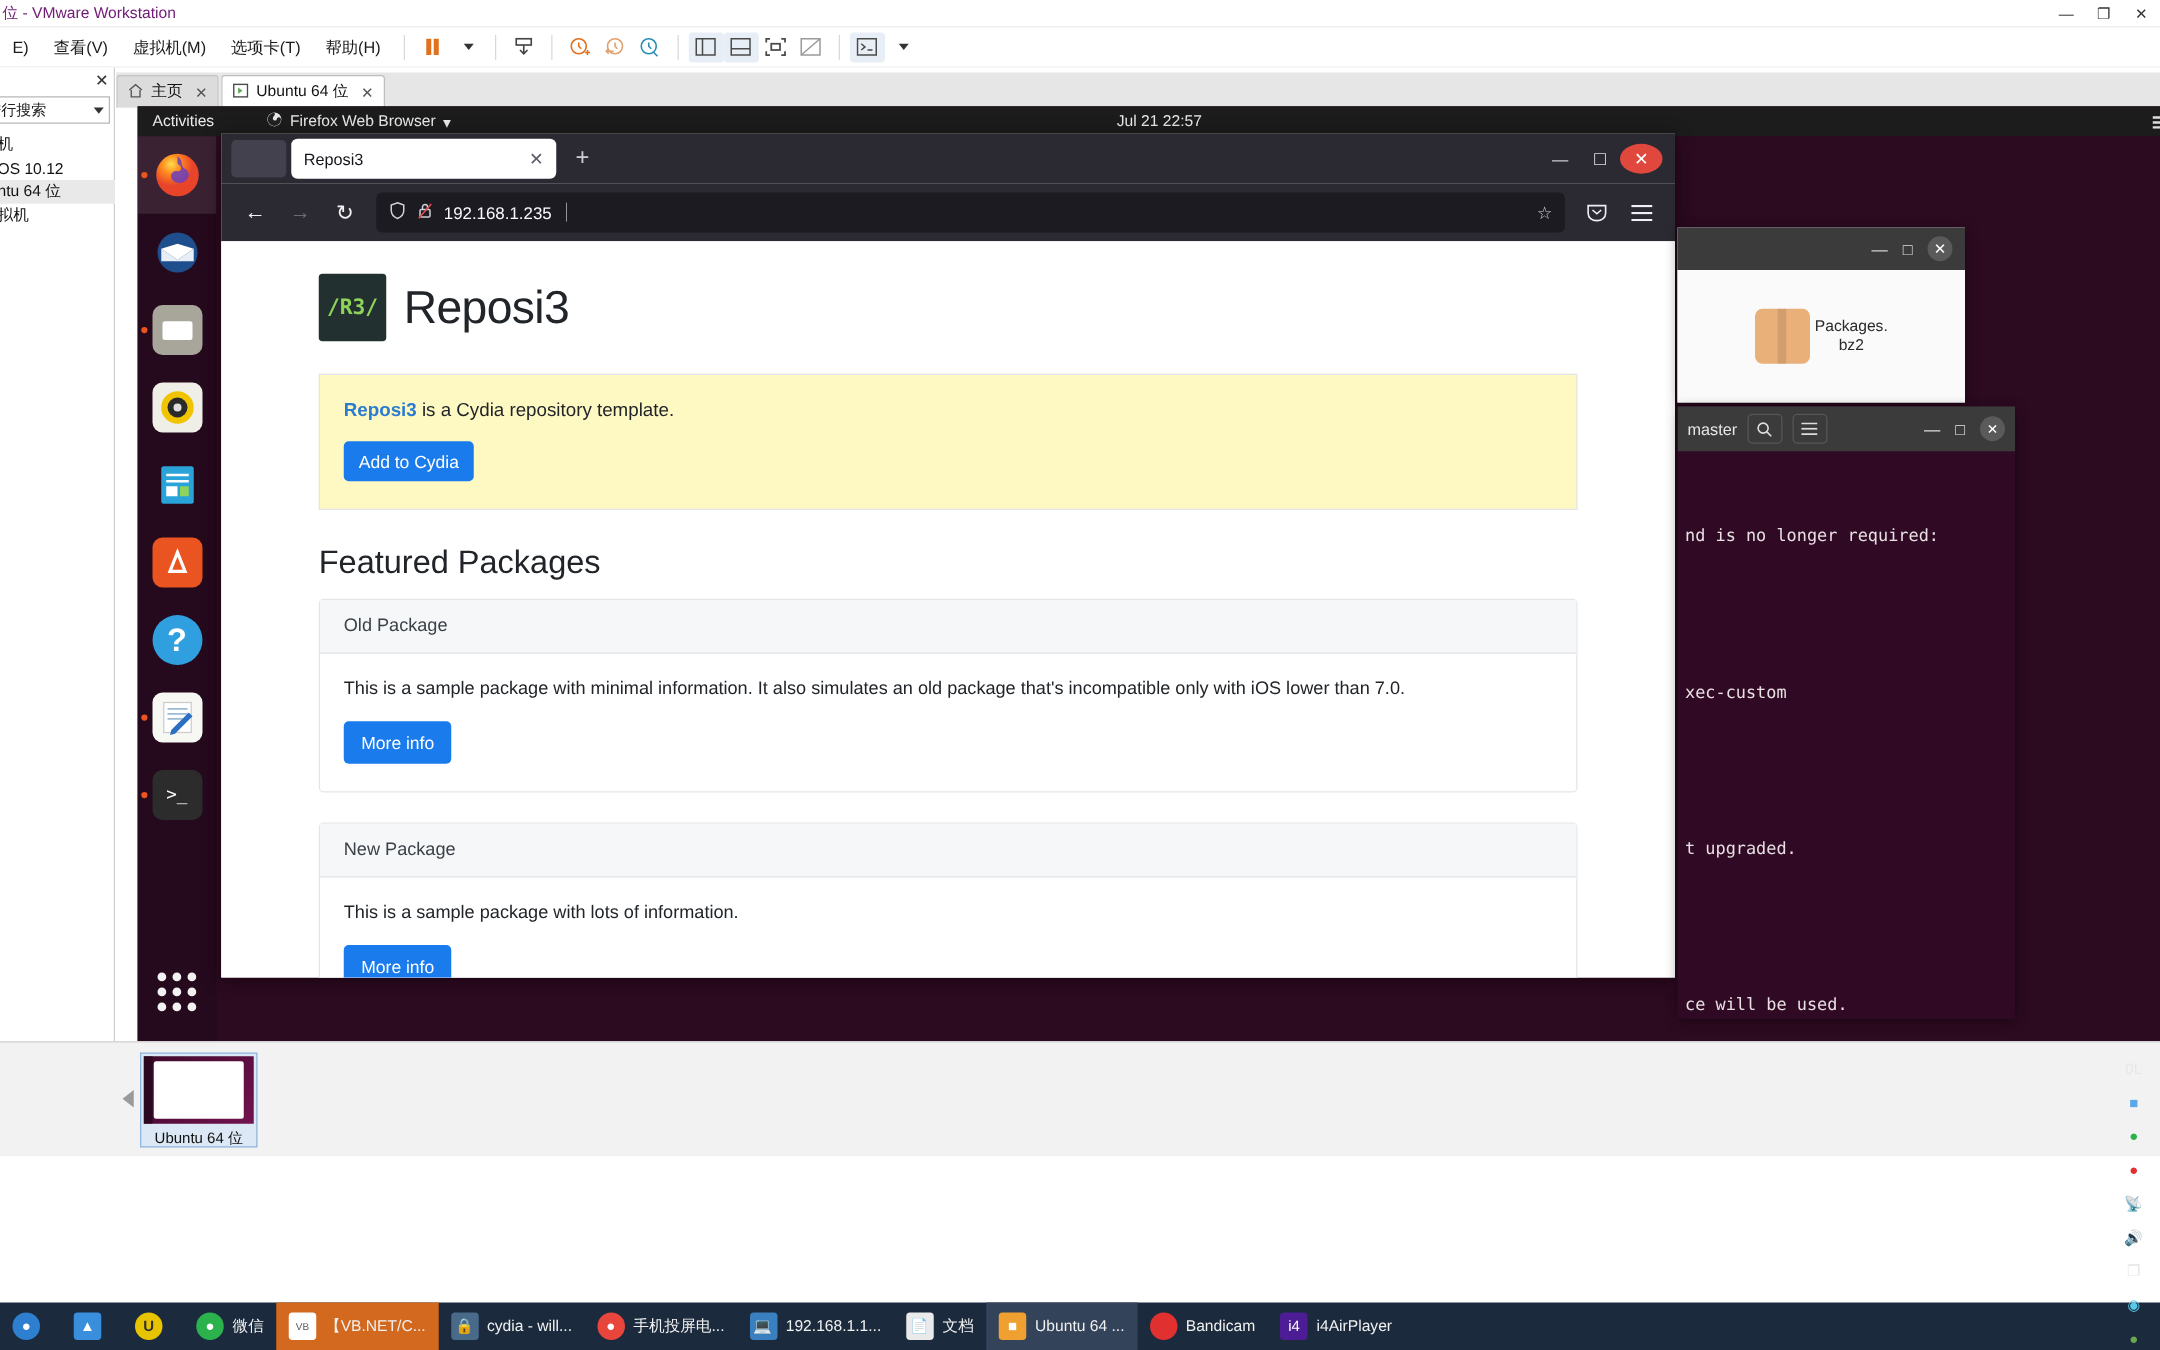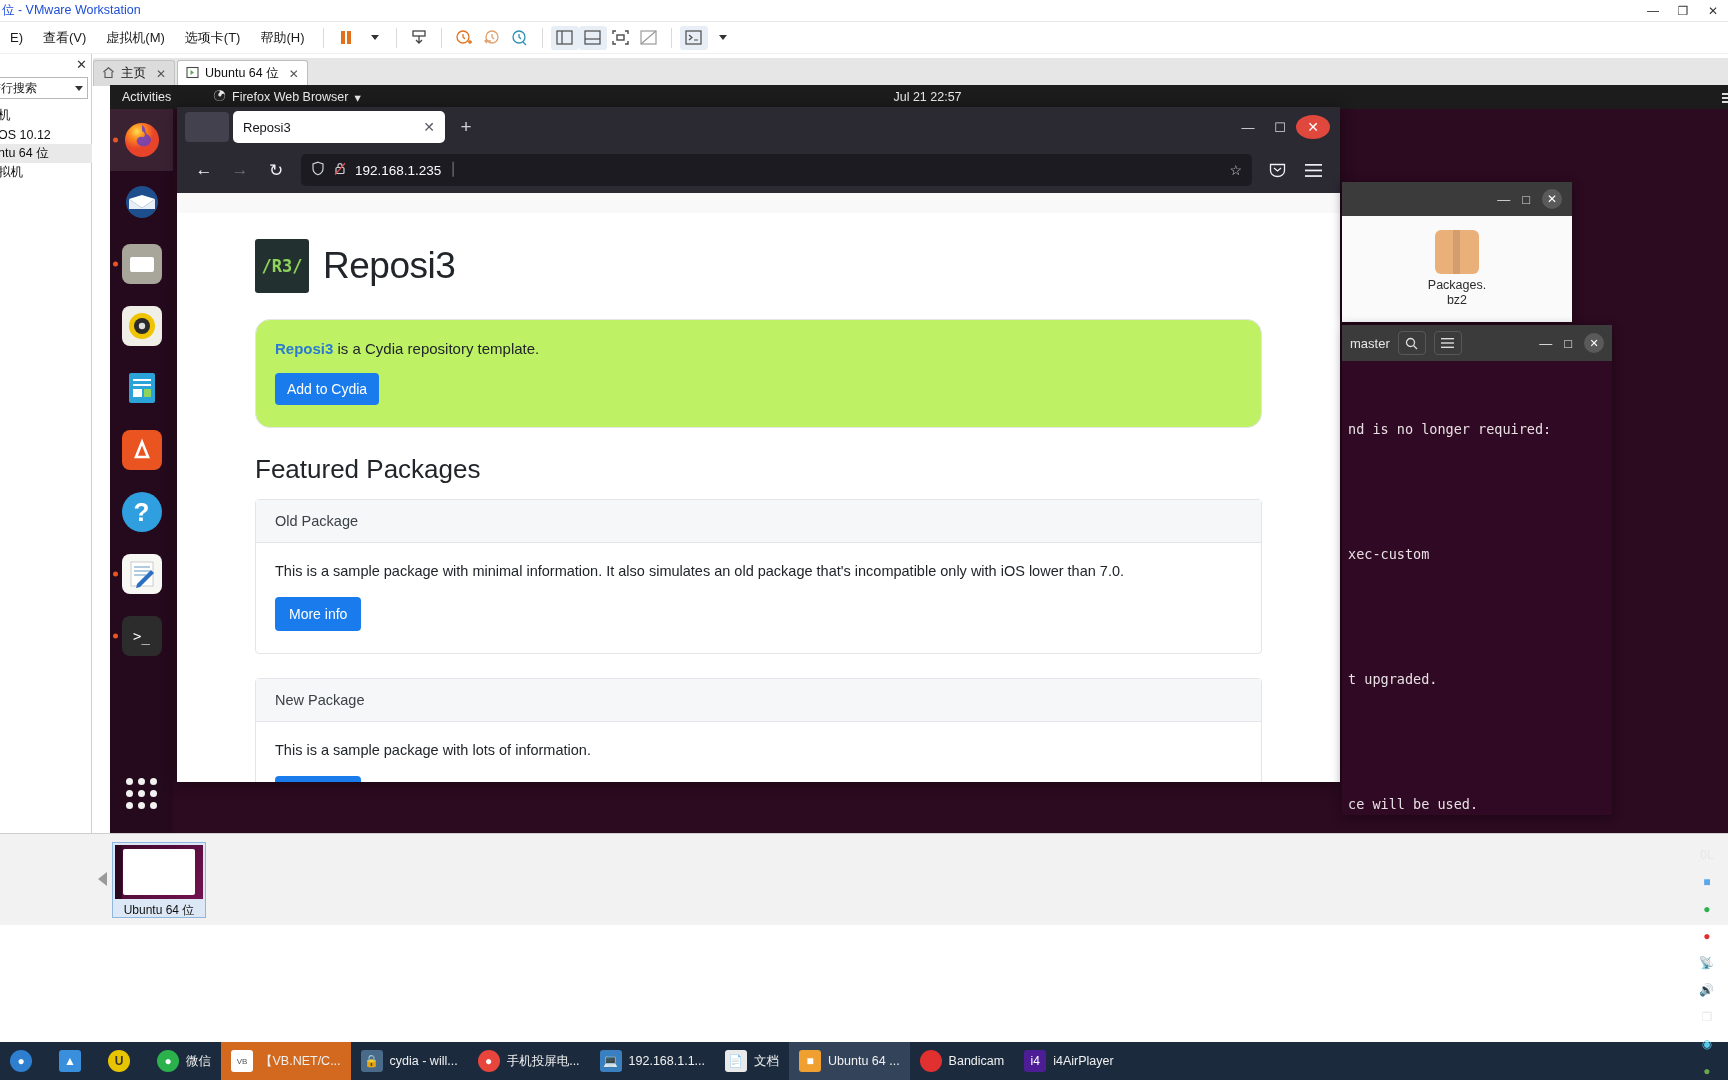--- a/index.html
+++ b/index.html
@@ -11,21 +11,21 @@
   }
   #root { position: relative; width: 1728px; height: 1080px; }
 
   
   .vm-titlebar {
     position: absolute; left: 0; top: 0; width: 1728px; height: 22px;
     background: #ffffff; border-bottom: 1px solid #e8e8e8;
     display: flex; align-items: center;
   }
   .vm-title {
-    font-size: 12.5px; color: #1d4ed8; padding-left: 2px; white-space: nowrap;
+    font-size: 12.5px; color: #701a75; padding-left: 2px; white-space: nowrap;
   }
   .vm-wincontrols {
     position: absolute; right: 0; top: 0; height: 22px; display: flex;
   }
   .vm-wc { width: 30px; height: 22px; display:flex; align-items:center; justify-content:center;
     font-size: 12px; color:#333; }
 
   .vm-menubar {
     position: absolute; left: 0; top: 22px; width: 1728px; height: 32px;
     background: #ffffff; display: flex; align-items: center; gap: 0px;
@@ -128,32 +128,32 @@
   .ff-nav-btn { width: 34px; height: 32px; display:flex; align-items:center; justify-content:center;
                 color: #f0f0f4; font-size: 17px; }
   .ff-nav-btn.disabled { color: #6b6b74; }
   .ff-url {
     flex: 1; height: 32px; margin: 0 6px; background: #1c1b22; border-radius: 5px;
     display:flex; align-items:center; padding: 0 10px; gap: 8px;
     color: #fbfbfe; font-size: 13.5px;
   }
   .ff-url .star { margin-left:auto; color:#cfcfd8; font-size: 14px; }
   .ff-url .caret-txt { color:#9b9ba3; }
-  .ff-content { flex: 1; background: #ffffff; overflow: hidden; position:relative;margin-top:20px; }
+  .ff-content { flex: 1; background: #ffffff; overflow: hidden; position:relative; }
 
   
   .page { padding: 26px 78px 0 78px; }
   .brand { display:flex; align-items:center; gap: 14px; margin-bottom: 26px; }
   .brand-logo {
     width: 54px; height: 54px; background: #22302f; border-radius: 3px;
     display:flex; align-items:center; justify-content:center;
     font-family: "DejaVu Sans Mono", monospace; font-size: 17px; color:#8fd45a; font-weight: 700;
   }
   .brand-name { font-size: 37px; color: #212529; font-weight: 400; letter-spacing: -0.5px; }
-  .card { border: 1px solid #e3e5e8; border-radius: 15px; background:#bef264; }
+  .card { border: 1px solid #e3e5e8; border-radius: 0; background:#fef9c3; }
   .card-body { padding: 20px 19px 22px 19px; }
   .intro { font-size: 15px; color: #212529; }
   .intro b { color: #2b7bd0; font-weight: 700; }
   .btn-primary {
     display:inline-block; margin-top: 16px; background: #1a7bed; color:#fff;
     border-radius: 4px; padding: 8px 12px; font-size: 14px; border: none;
   }
   .sec-title { font-size: 26px; color:#212529; font-weight: 400; margin: 26px 0 14px 0; }
   .pkg { border: 1px solid #e3e5e8; border-radius: 4px; margin-bottom: 24px; background:#fff; }
   .pkg-head { background: #f6f7f8; border-bottom: 1px solid #e3e5e8; padding: 13px 19px;
@@ -164,21 +164,21 @@
 
   
   .nautilus {
     position: absolute; left: 1232px; top: 97px; width: 230px; height: 140px;
     background: #fff; box-shadow: 0 2px 10px rgba(0,0,0,0.4);
   }
   .nt-head { height: 34px; background: #3b3b3b; display:flex; align-items:center;
              justify-content:flex-end; gap: 12px; padding-right: 10px; color:#ddd; font-size: 13px; }
   .nt-close { width:20px;height:20px;border-radius:50%;background:#5a5a5a;color:#fff;
               display:flex;align-items:center;justify-content:center; font-size:12px;}
-  .nt-body { height: 106px; background: #fafafa; display:flex; flex-direction:column;
+  .nt-body { height: 106px; background: #fafafa; display:flex; flex-direction:row;
              align-items:center; justify-content:center; gap:4px; }
   .nt-fileicon { width: 44px; height: 44px; background:#eab07a; border-radius:6px; position:relative;}
   .nt-fileicon:after { content:''; position:absolute; left:18px; top:0; width:7px; height:44px;
                        background: rgba(0,0,0,0.10); }
   .nt-filelabel { font-size: 12.5px; color:#2b2b2b; text-align:center; line-height: 15px; }
 
   
   .gterm {
     position: absolute; left: 1232px; top: 240px; width: 270px; height: 490px;
     background: #300a24; box-shadow: 0 2px 10px rgba(0,0,0,0.4); overflow:hidden;

